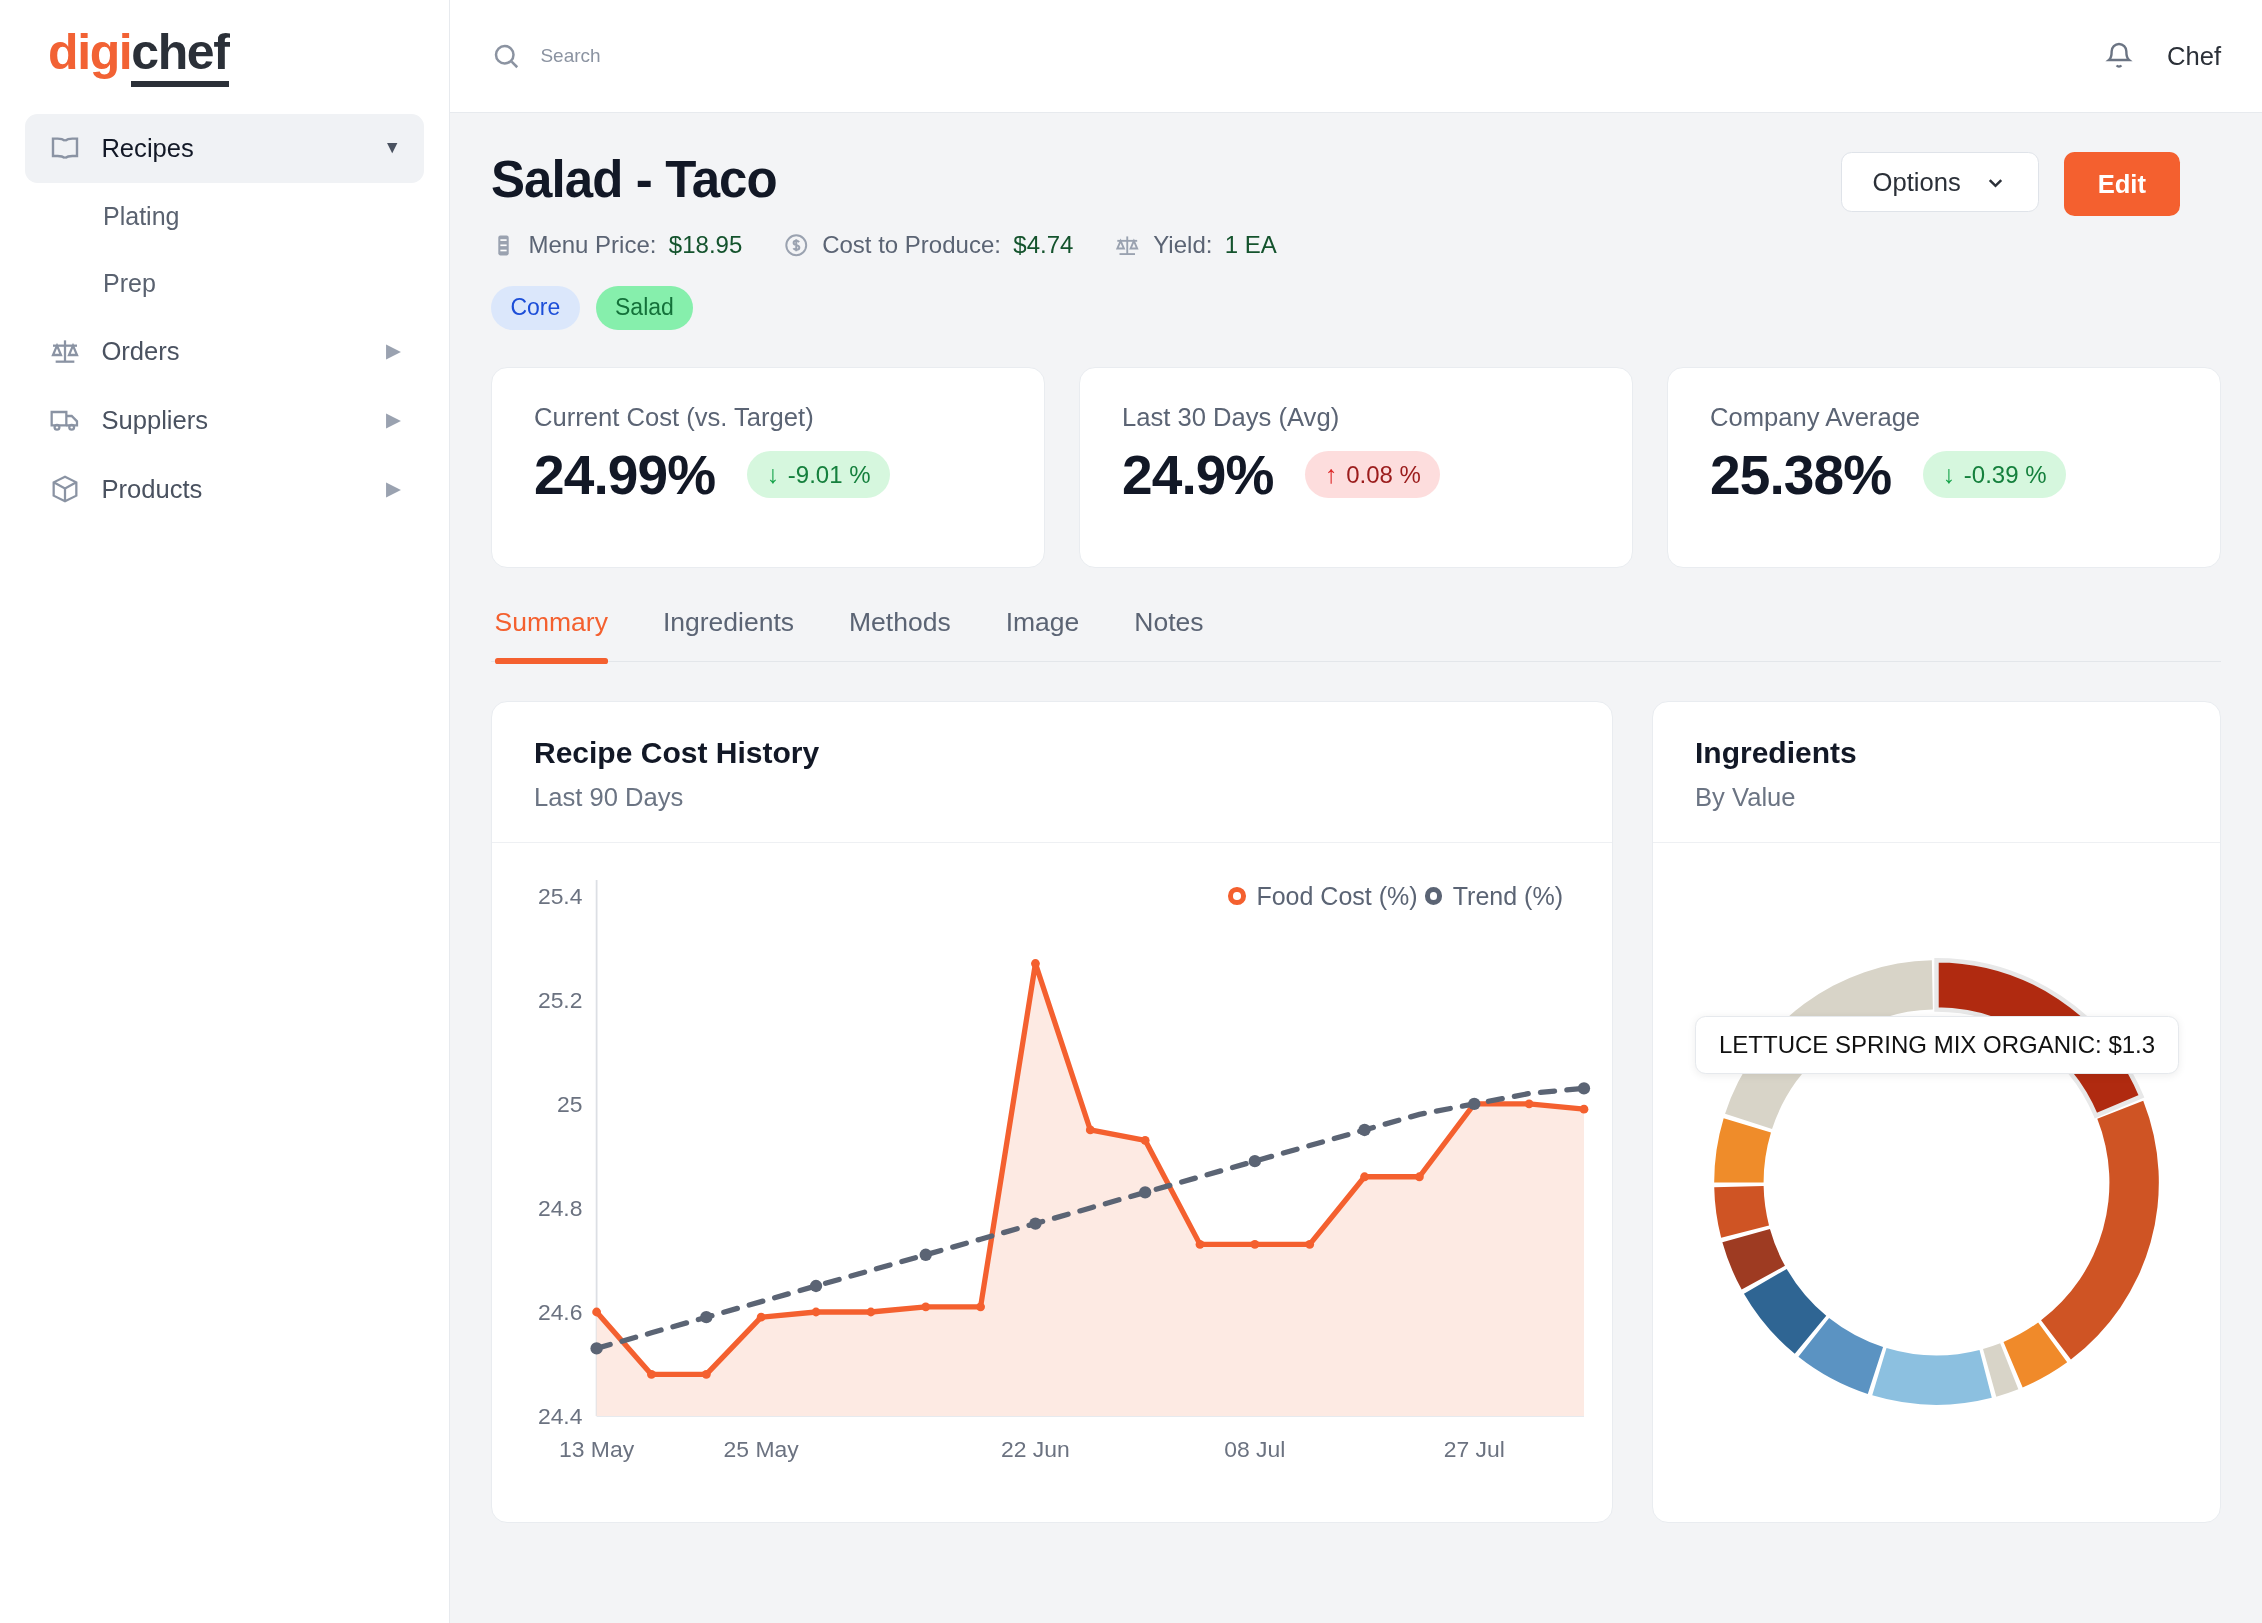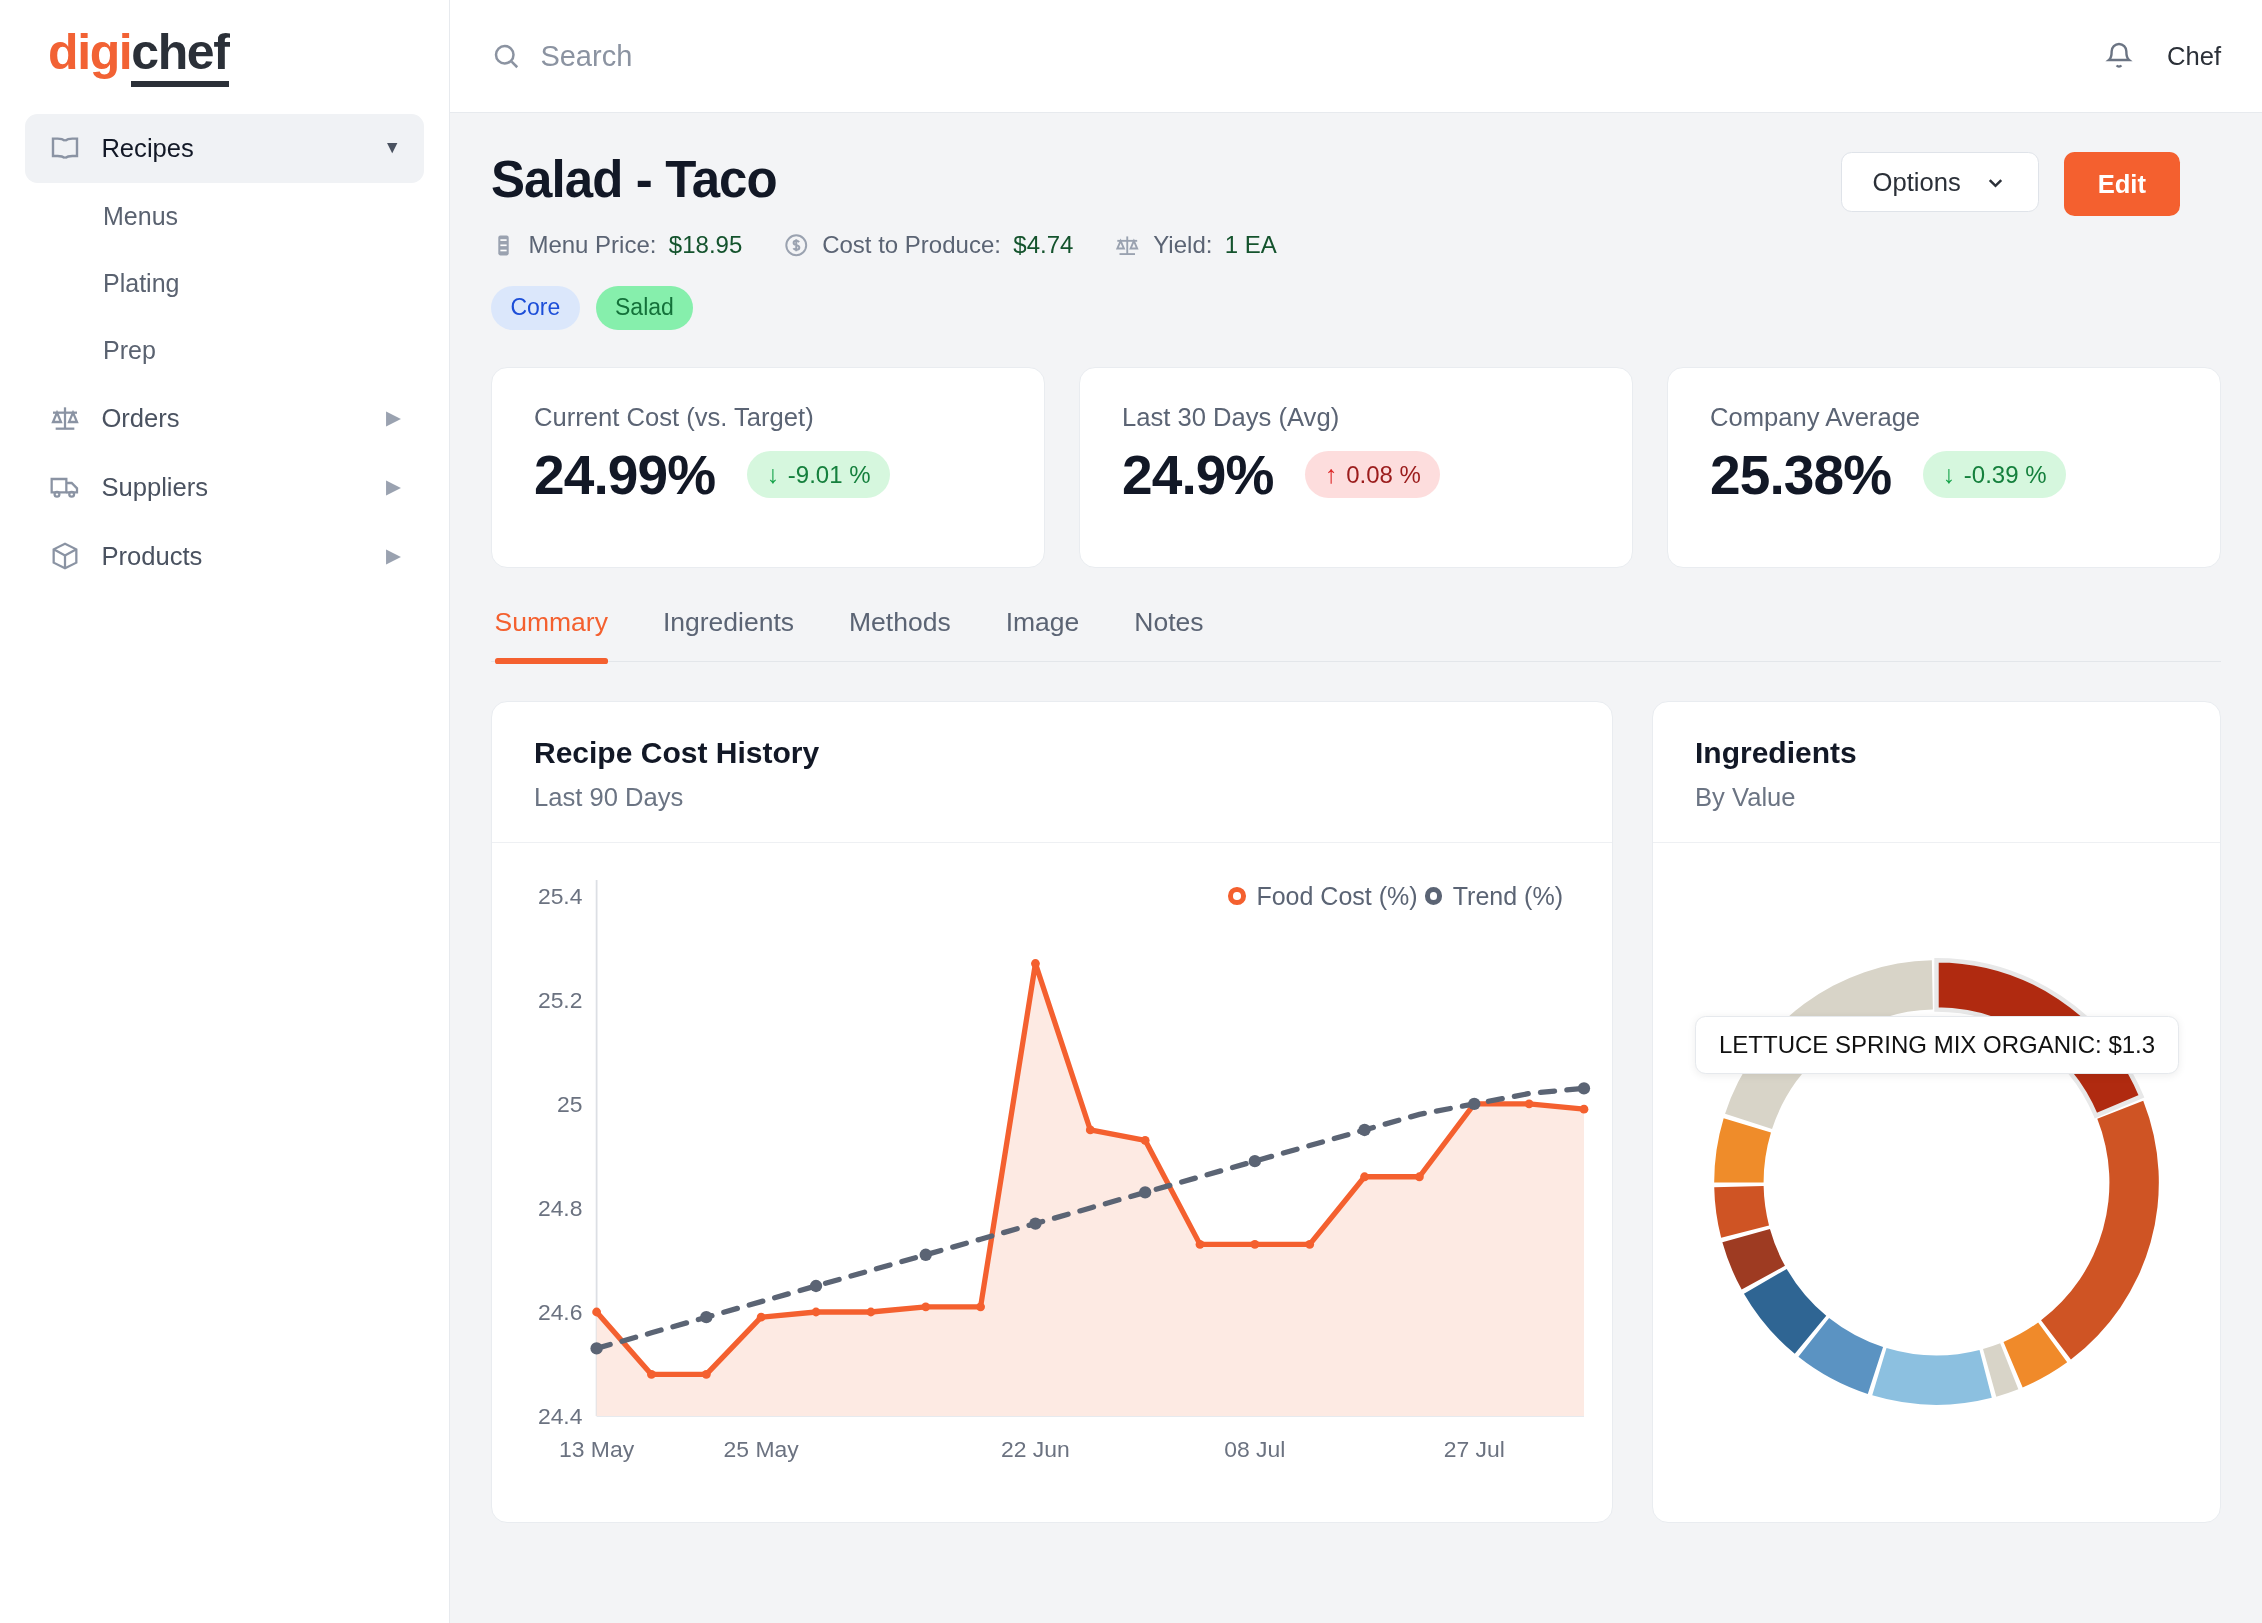--- a/index.html
+++ b/index.html
@@ -40,21 +40,21 @@
   
   .main { flex: 1; height: 1623px; display: flex; flex-direction: column; background: #f3f4f6; }
 
   .topbar {
     height: 113px; background: #fff; border-bottom: 1.8px solid #e7eaee;
     display: flex; align-items: center; padding: 0 41px; flex: 0 0 113px;
   }
   .search-wrap { display: flex; align-items: center; gap: 19.4px; flex: 1; }
   .search-input {
     border: none; outline: none; background: transparent;
-    font-size: 29px; color: #3c4452; font-family: inherit; width: 459px;
+    font-size: 19px; color: #3c4452; font-family: inherit; width: 459px;
   }
   .search-input::placeholder { color: #8b93a1; }
   .topbar-right { display: flex; align-items: center; gap: 32px; }
   .user-name { font-size: 25.6px; color: #2b3038; }
 
   .content { flex: 1; padding: 39px 41px 0 41px; overflow: hidden; }
 
   .page-title { font-size: 51px; font-weight: 700; color: #121826; letter-spacing: -0.9px; line-height: 1.1; }
 
   .meta-row { display: flex; align-items: center; gap: 41px; margin-top: 23px; }
@@ -144,21 +144,20 @@
       <span class="nav-ico">
         <svg width="32" height="32" viewBox="0 0 24 24" fill="none" stroke="currentColor" stroke-width="1.8">
             <path d="M12 6.5S10 5 6.5 5H3v13h3.5C10 18 12 19.5 12 19.5"></path>
             <path d="M12 6.5S14 5 17.5 5H21v13h-3.5C14 18 12 19.5 12 19.5"></path>
           </svg>
       </span>
       <span class="nav-label">Recipes</span>
       <span class="nav-caret">▼</span>
     </div>
 
-    <div class="nav-sub">Menus</div>
     <div class="nav-sub">Plating</div>
     <div class="nav-sub">Prep</div>
 
     <div class="nav-item">
       <span class="nav-ico">
         <svg width="32" height="32" viewBox="0 0 24 24" fill="none" stroke="currentColor" stroke-width="1.7">
             <path d="M12 4v16"></path>
             <path d="M5 20h14"></path>
             <path d="M3 8h18"></path>
             <path d="M6 8 3 15h6L6 8z"></path>

